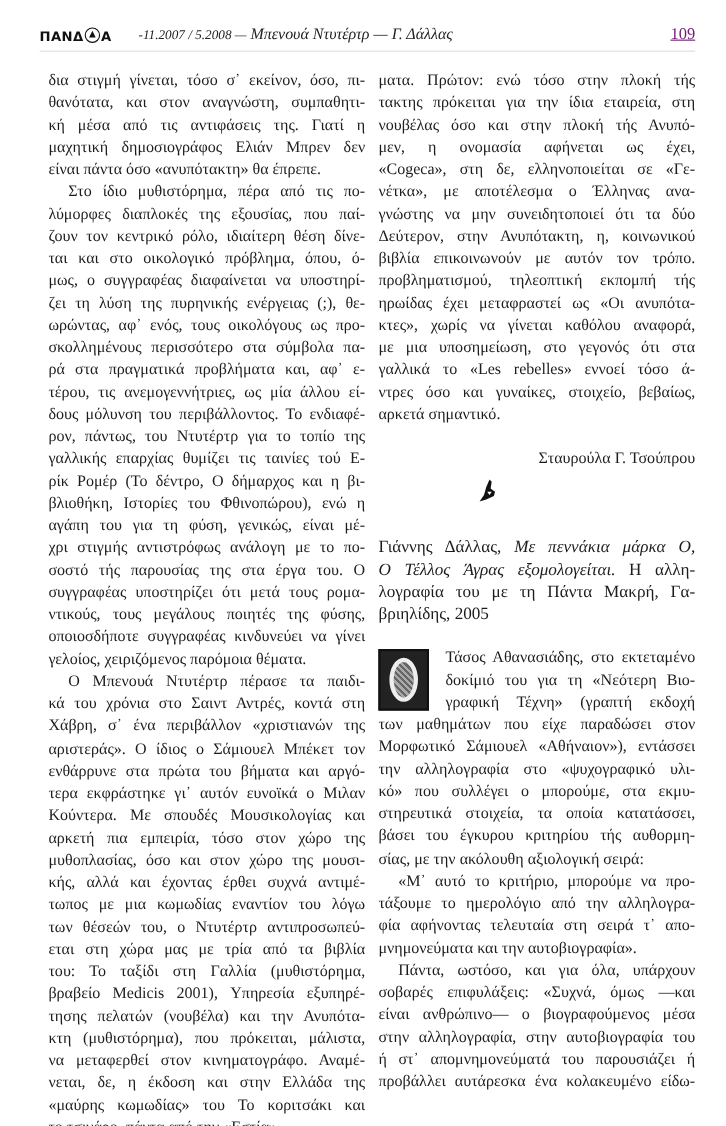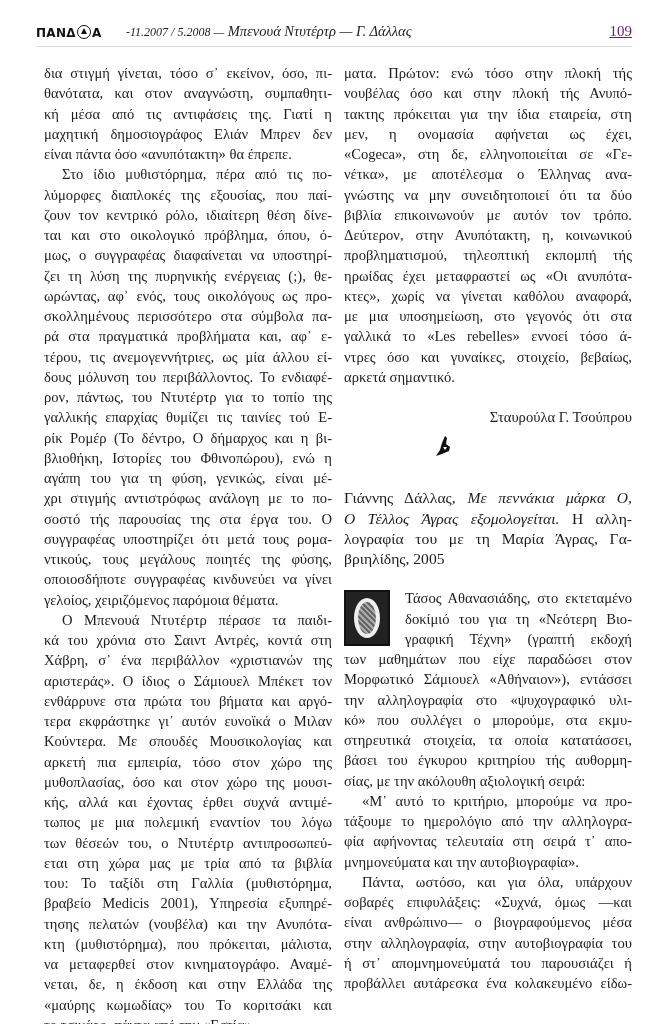--- a/index.html
+++ b/index.html
@@ -84,64 +84,64 @@
     <span class="line indent">Ο Μπενουά Ντυτέρτρ πέρασε τα παιδι-</span>
     <span class="line">κά του χρόνια στο Σαιντ Αντρές, κοντά στη</span>
     <span class="line">Χάβρη, σ᾽ ένα περιβάλλον «χριστιανών της</span>
     <span class="line">αριστεράς». Ο ίδιος ο Σάμιουελ Μπέκετ τον</span>
     <span class="line">ενθάρρυνε στα πρώτα του βήματα και αργό-</span>
     <span class="line">τερα εκφράστηκε γι᾽ αυτόν ευνοϊκά ο Μιλαν</span>
     <span class="line">Κούντερα. Με σπουδές Μουσικολογίας και</span>
     <span class="line">αρκετή πια εμπειρία, τόσο στον χώρο της</span>
     <span class="line">μυθοπλασίας, όσο και στον χώρο της μουσι-</span>
     <span class="line">κής, αλλά και έχοντας έρθει συχνά αντιμέ-</span>
-    <span class="line">τωπος με μια πολεμική εναντίον του λόγω</span>
+    <span class="line">τωπος με μια κωμωδίας εναντίον του λόγω</span>
     <span class="line">των θέσεών του, ο Ντυτέρτρ αντιπροσωπεύ-</span>
     <span class="line">εται στη χώρα μας με τρία από τα βιβλία</span>
     <span class="line">του: Το ταξίδι στη Γαλλία (μυθιστόρημα,</span>
     <span class="line">βραβείο Medicis 2001), Υπηρεσία εξυπηρέ-</span>
     <span class="line">τησης πελατών (νουβέλα) και την Ανυπότα-</span>
     <span class="line">κτη (μυθιστόρημα), που πρόκειται, μάλιστα,</span>
     <span class="line">να μεταφερθεί στον κινηματογράφο. Αναμέ-</span>
     <span class="line">νεται, δε, η έκδοση και στην Ελλάδα της</span>
     <span class="line">«μαύρης κωμωδίας» του Το κοριτσάκι και</span>
     <span class="line last">το τσιγάρο, πάντα από την «Εστία».</span>
   </div>
 
 <div class="col right">
   <div id="review-end">
       <span class="line">ματα. Πρώτον: ενώ τόσο στην πλοκή τής</span>
+      <span class="line">τακτης πρόκειται για την ίδια εταιρεία, στη</span>
       <span class="line">νουβέλας όσο και στην πλοκή τής Ανυπό-</span>
-      <span class="line">τακτης πρόκειται για την ίδια εταιρεία, στη</span>
       <span class="line">μεν, η ονομασία αφήνεται ως έχει,</span>
       <span class="line">«Cogeca», στη δε, ελληνοποιείται σε «Γε-</span>
       <span class="line">νέτκα», με αποτέλεσμα ο Έλληνας ανα-</span>
       <span class="line">γνώστης να μην συνειδητοποιεί ότι τα δύο</span>
+      <span class="line">Δεύτερον, στην Ανυπότακτη, η, κοινωνικού</span>
       <span class="line">βιβλία επικοινωνούν με αυτόν τον τρόπο.</span>
-      <span class="line">Δεύτερον, στην Ανυπότακτη, η, κοινωνικού</span>
       <span class="line">προβληματισμού, τηλεοπτική εκπομπή τής</span>
       <span class="line">ηρωίδας έχει μεταφραστεί ως «Οι ανυπότα-</span>
       <span class="line">κτες», χωρίς να γίνεται καθόλου αναφορά,</span>
       <span class="line">με μια υποσημείωση, στο γεγονός ότι στα</span>
       <span class="line">γαλλικά το «Les rebelles» εννοεί τόσο ά-</span>
       <span class="line">ντρες όσο και γυναίκες, στοιχείο, βεβαίως,</span>
       <span class="line last">αρκετά σημαντικό.</span>
     </div>
   <div class="spacer"></div>
   <span class="line right-align">Σταυρούλα Γ. Τσούπρου</span>
   <div class="ornament">
     <svg width="20" height="22" viewBox="0 0 20 22">
       <path d="M11 1 L13 3 L12 9 L16 12 L15 16 L8 19 L2 21 L6 15 L8 8 Z" fill="#111"></path>
       <path d="M9 12 L13 12 L11 15 Z" fill="#fff"></path>
     </svg>
   </div>
   <div class="biblio">
     <span class="line"><span>Γιάννης Δάλλας,</span> <em>Με πεννάκια μάρκα Ο,</em></span>
     <span class="line"><em>Ο Τέλλος Άγρας εξομολογείται.</em> <span>Η αλλη-</span></span>
-    <span class="line">λογραφία του με τη Μαρία Άγρας, Γα-</span>
+    <span class="line">λογραφία του με τη Πάντα Μακρή, Γα-</span>
     <span class="line last">βριηλίδης, 2005</span>
   </div>
   <div class="spacer"></div>
   <div class="dropcap-wrap">
     <div class="dropcap">
         <span></span>
       </div>
     <div id="second-review">
         <span class="line dc">Τάσος Αθανασιάδης, στο εκτεταμένο</span>
         <span class="line dc">δοκίμιό του για τη «Νεότερη Βιο-</span>

